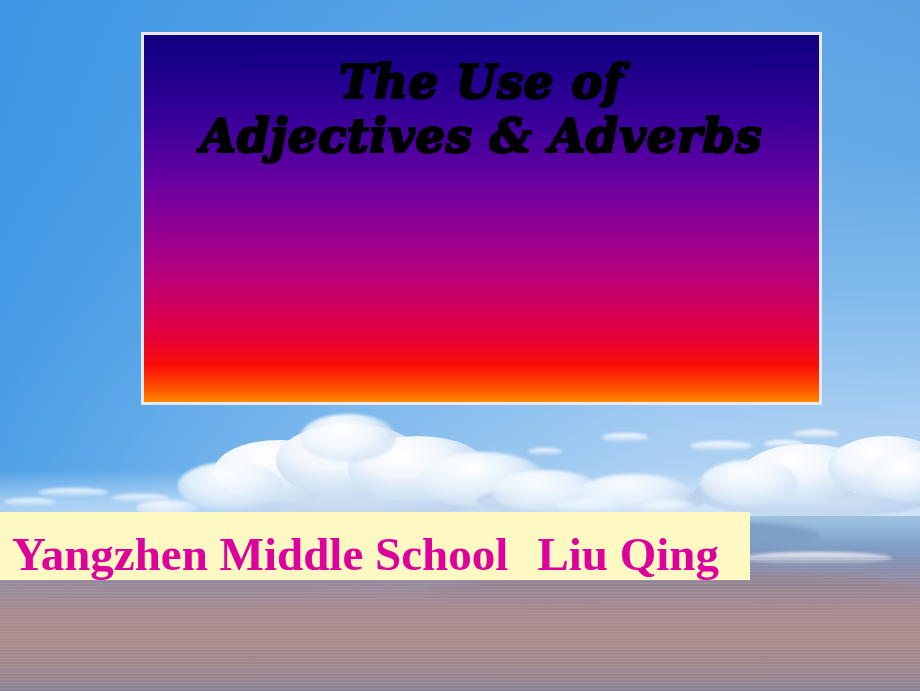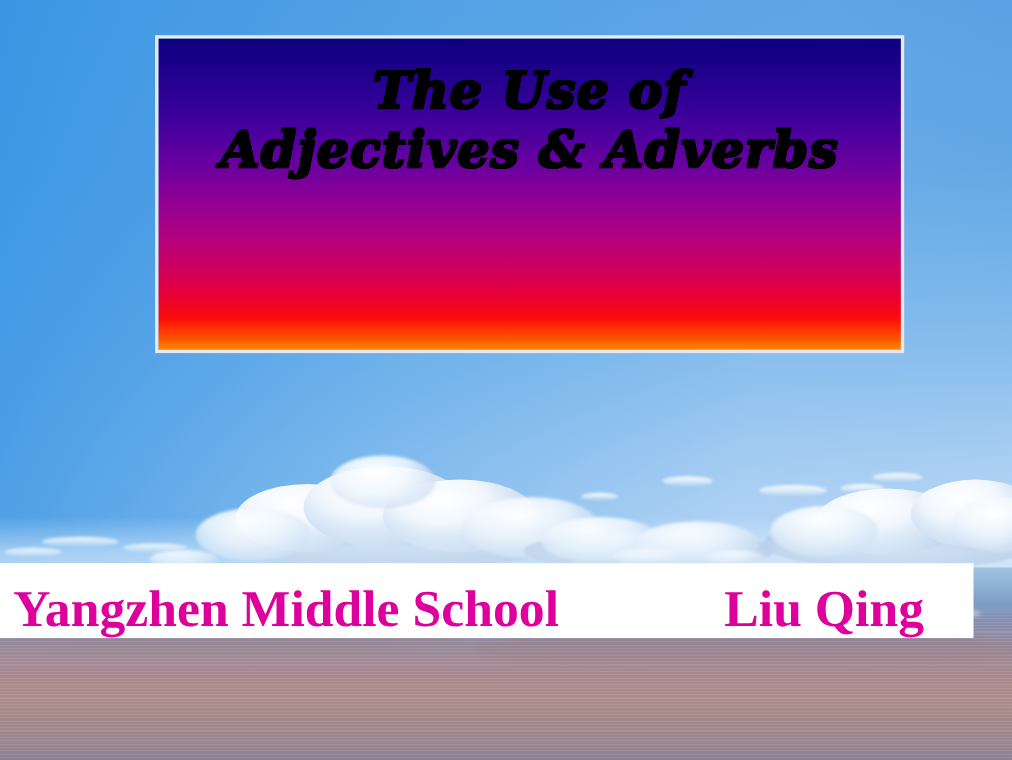--- a/index.html
+++ b/index.html
@@ -140,21 +140,21 @@
       rgba(0,0,0,0.05) 3px);
     opacity: 0.7;
   }
 
   
   .title-box {
     position: absolute;
     left: 141px;
     top: 32px;
     width: 681px;
-    height: 289px;
+    height: 373px;
     border: 3px solid #e8e8ee;
     box-sizing: border-box;
     background: linear-gradient(to bottom,
       #0e0080 0%,
       #1b0089 8%,
       #2f0096 19%,
       #4a009e 30%,
       #6b00a0 41%,
       #8f0095 52%,
       #b00081 63%,
@@ -187,40 +187,40 @@
        1px -1px 0 #000, -1px 1px 0 #000;
     white-space: pre-line;
     user-select: none;
   }
 
   
   .name-band {
     position: absolute;
     left: 0px;
     top: 512px;
-    width: 885px;
+    width: 750px;
     height: 68px;
-    background: #ffffff;
+    background: #fef9c3;
     display: flex;
     align-items: center;
     box-sizing: border-box;
     padding: 16px 20px 0 12px;
   }
   .name-band .school,
   .name-band .presenter {
     color: #de009c;
     font-family: "Liberation Serif", "DejaVu Serif", serif;
     font-weight: 700;
     font-size: 47px;
     line-height: 52px;
     white-space: nowrap;
     user-select: none;
   }
   .name-band .spacer { flex: 1 1 auto; }
-  .name-band .presenter { margin-right: 25px; }
+  .name-band .presenter { margin-right: 11px; }
 
   
   .footer-note {
     position: absolute;
     right: 12px;
     bottom: 8px;
     color: #4a4a55;
     font-family: "DejaVu Sans", "Liberation Sans", sans-serif;
     font-size: 10px;
     line-height: 14px;

